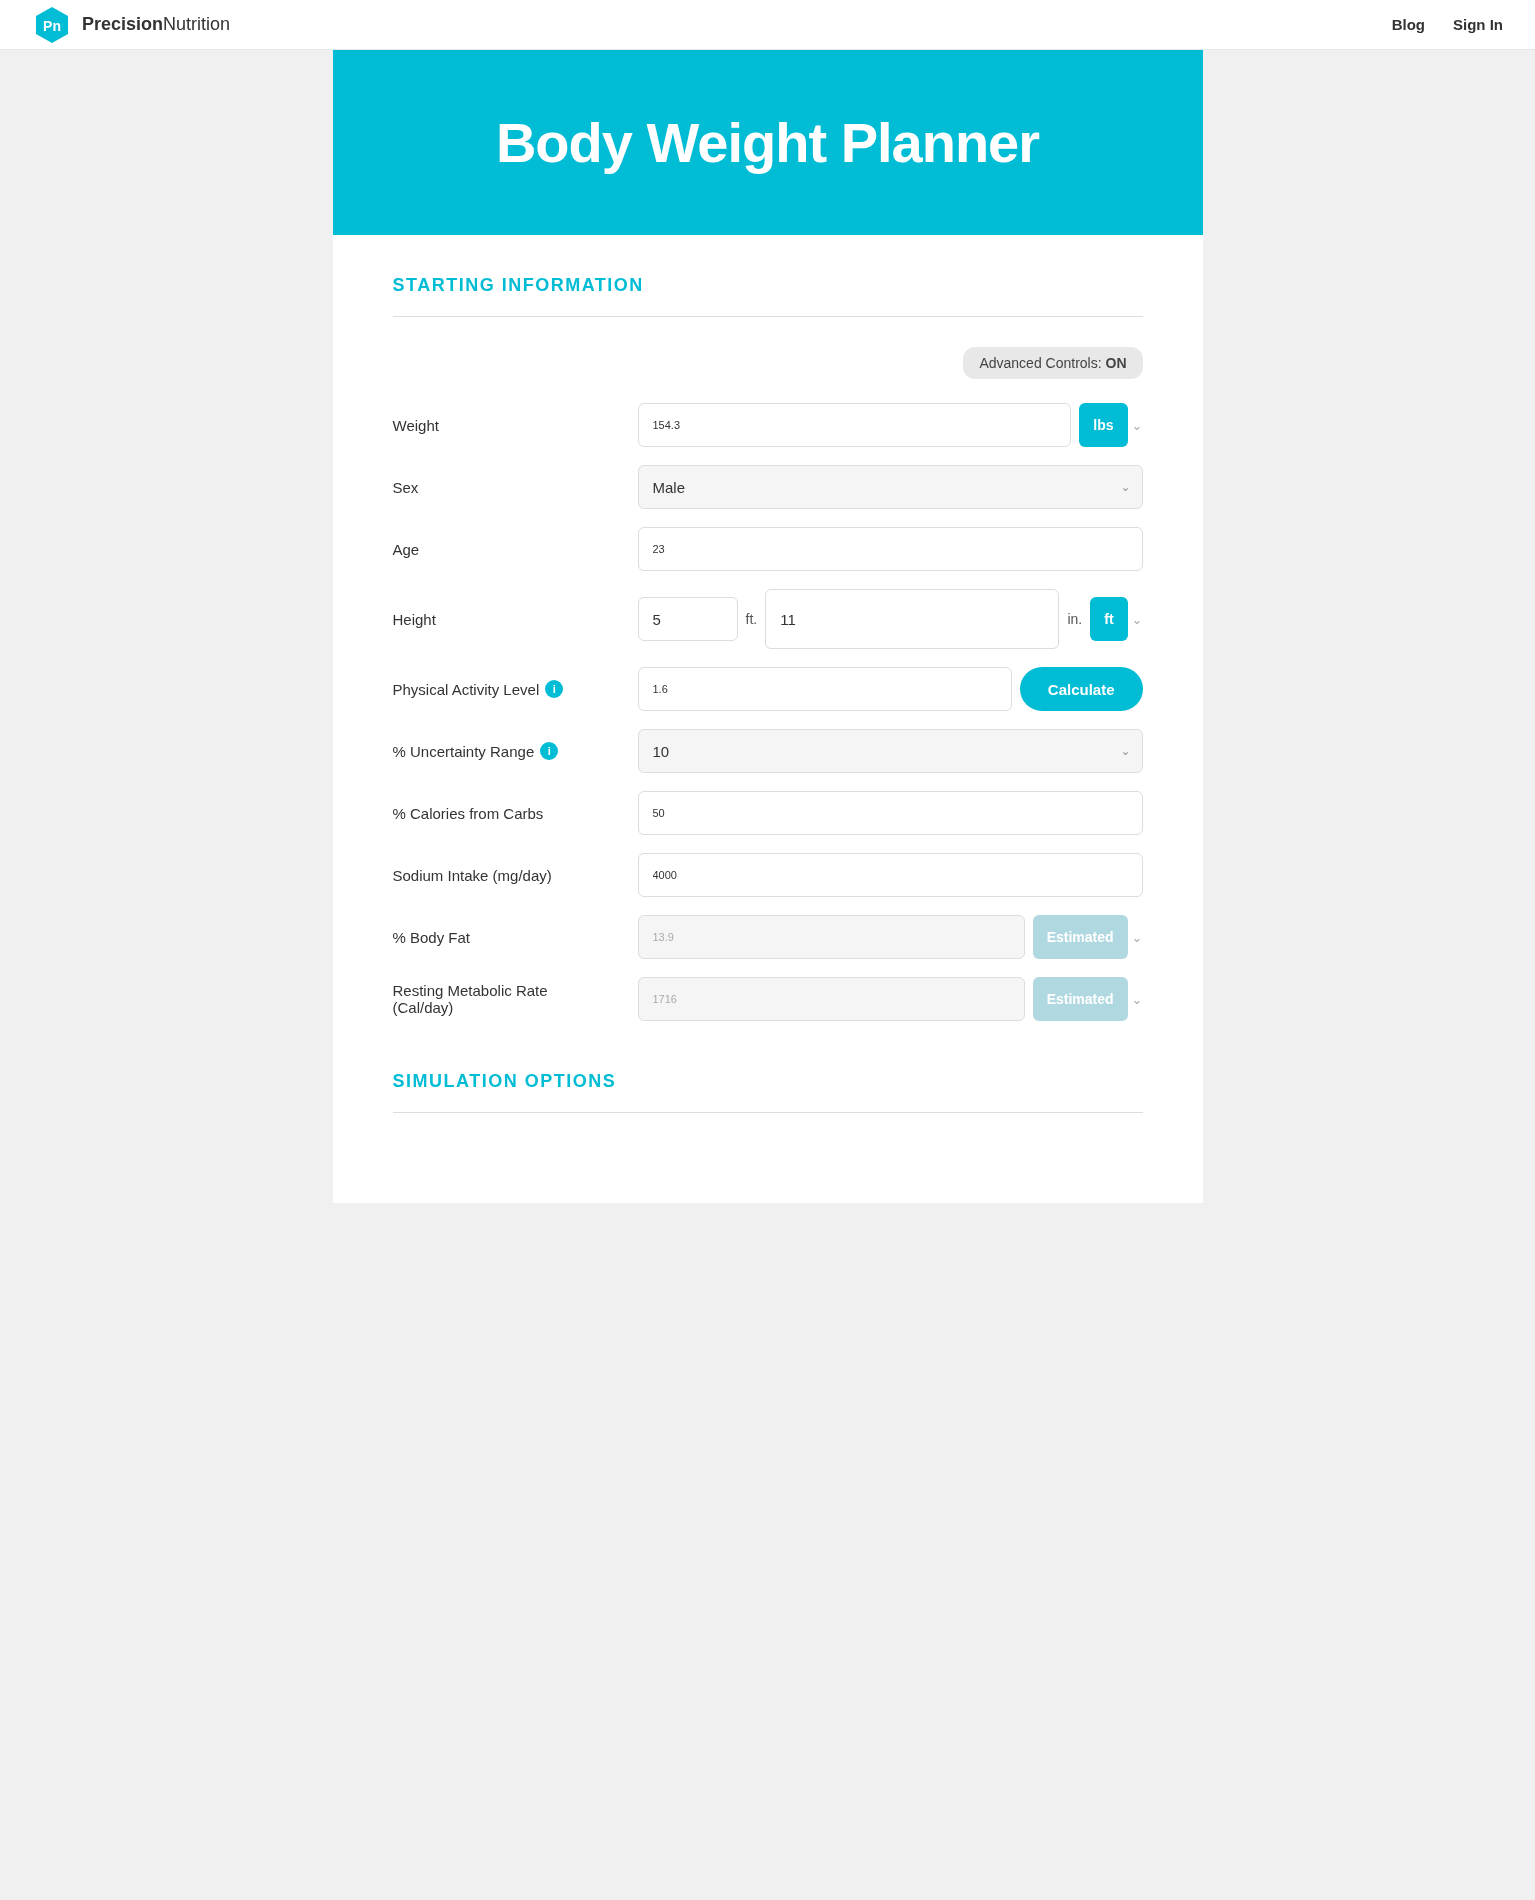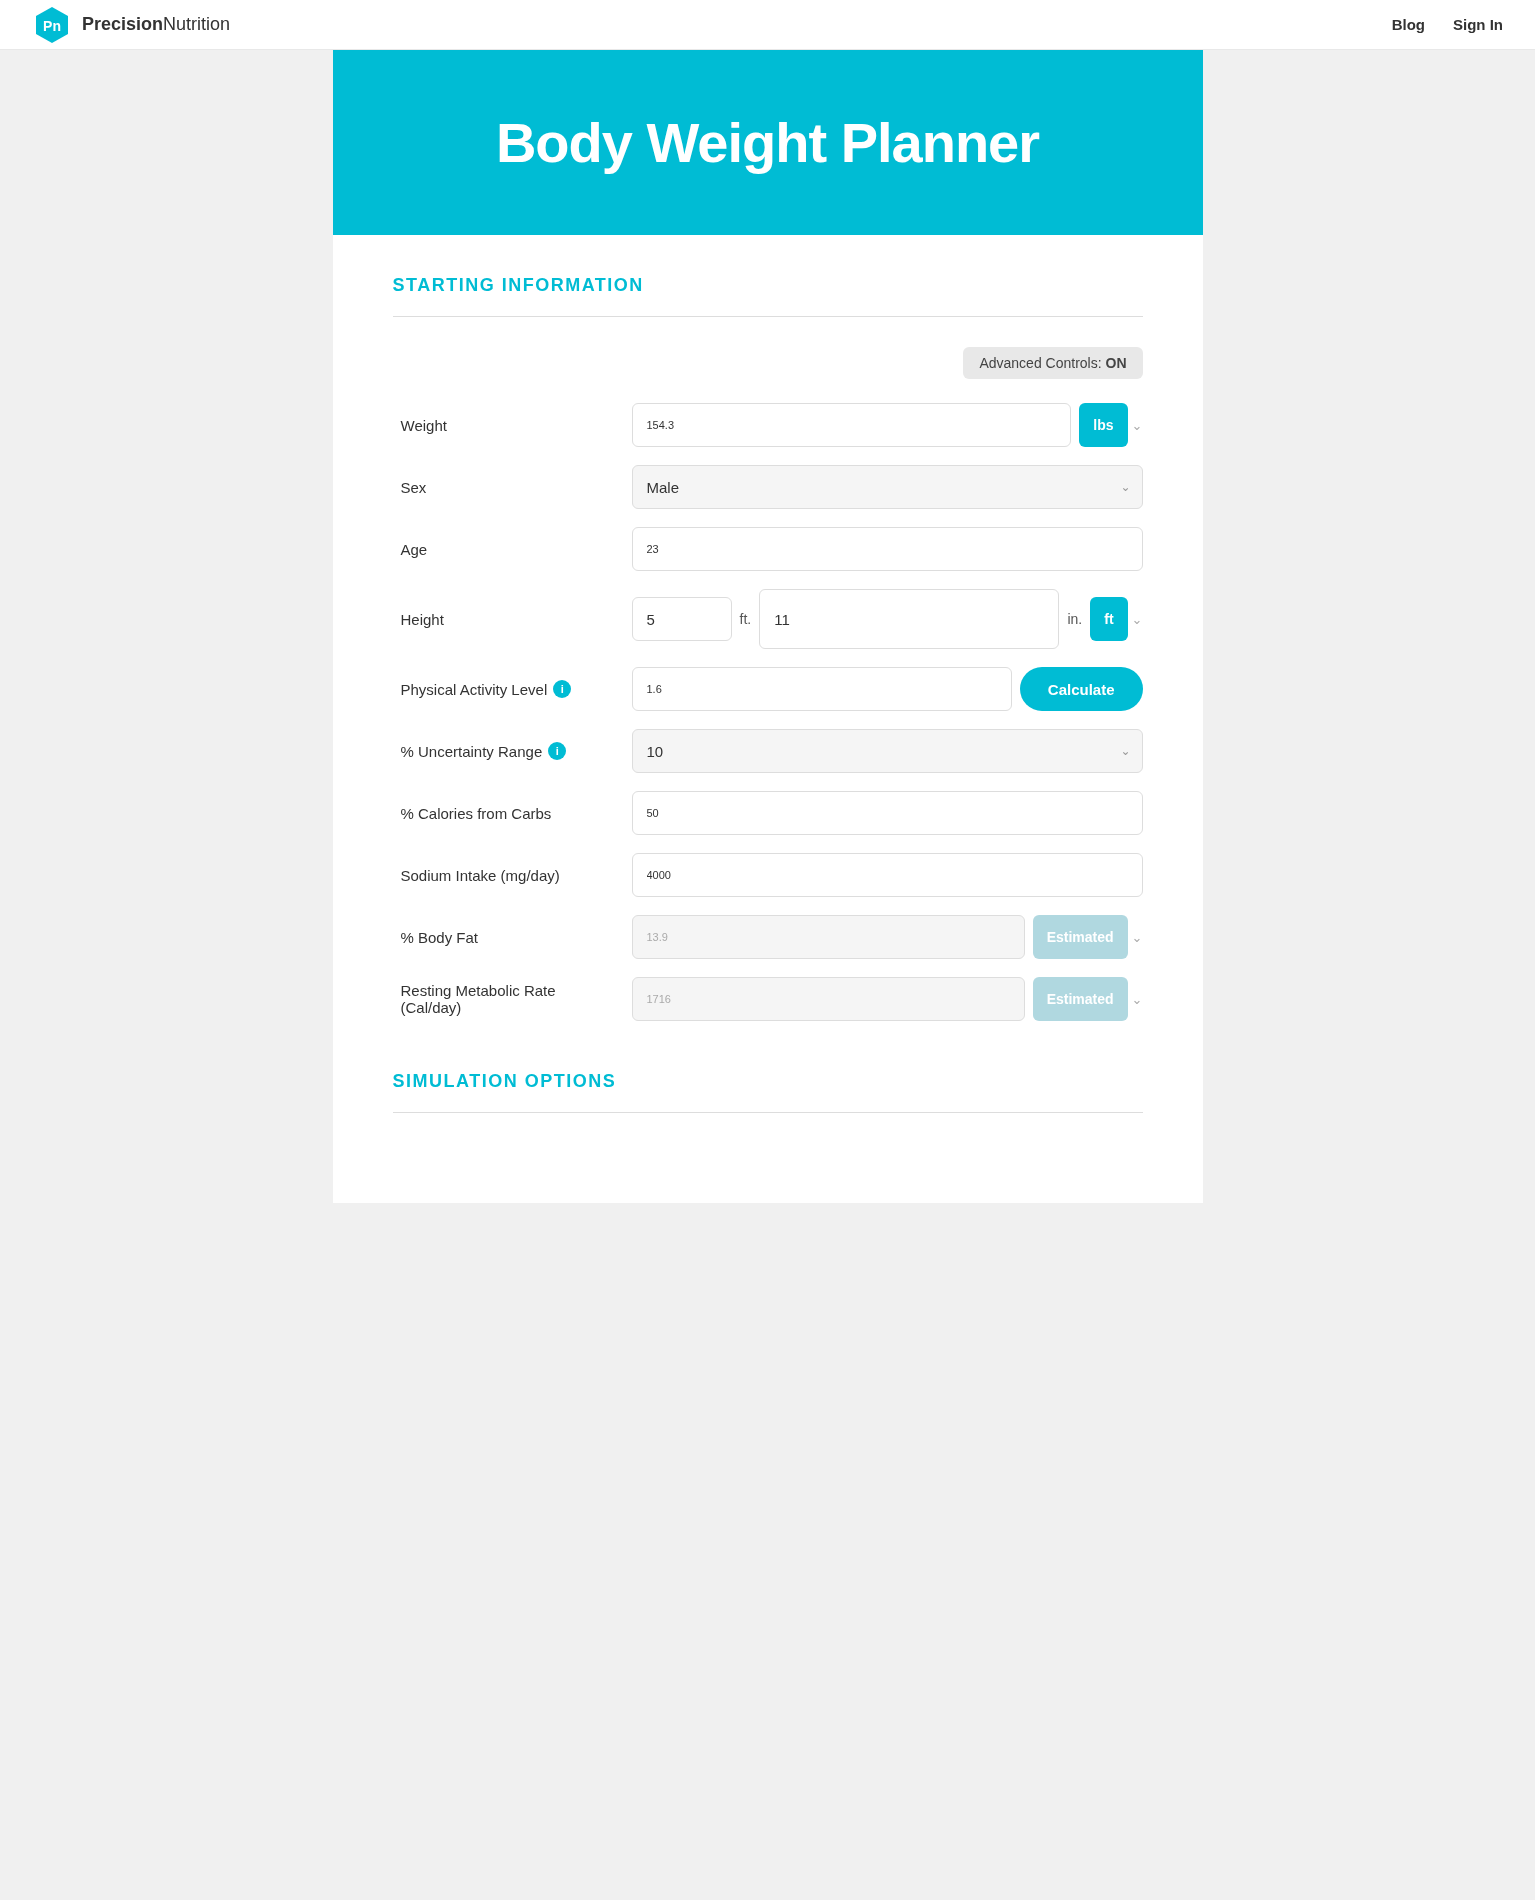--- a/index.html
+++ b/index.html
@@ -84,37 +84,36 @@
 
     
     .advanced-controls-row {
       display: flex;
       justify-content: flex-end;
       margin-bottom: 24px;
     }
     .advanced-controls-btn {
       background: #e8e8e8;
       border: none;
-      border-radius: 6px;
+      border-radius: 12px;
       padding: 8px 16px;
       font-size: 14px;
       cursor: pointer;
       color: #444;
     }
     .advanced-controls-btn strong {
       font-weight: 700;
     }
 
     
     .form-row {
       display: flex;
       align-items: center;
       margin-bottom: 18px;
-      gap: 11px;
-      margin-left: 8px;
+      gap: 25px;
     }
     .form-label {
       width: 220px;
       flex-shrink: 0;
       font-size: 15px;
       color: #333;
       display: flex;
       align-items: center;
       gap: 6px;
     }

